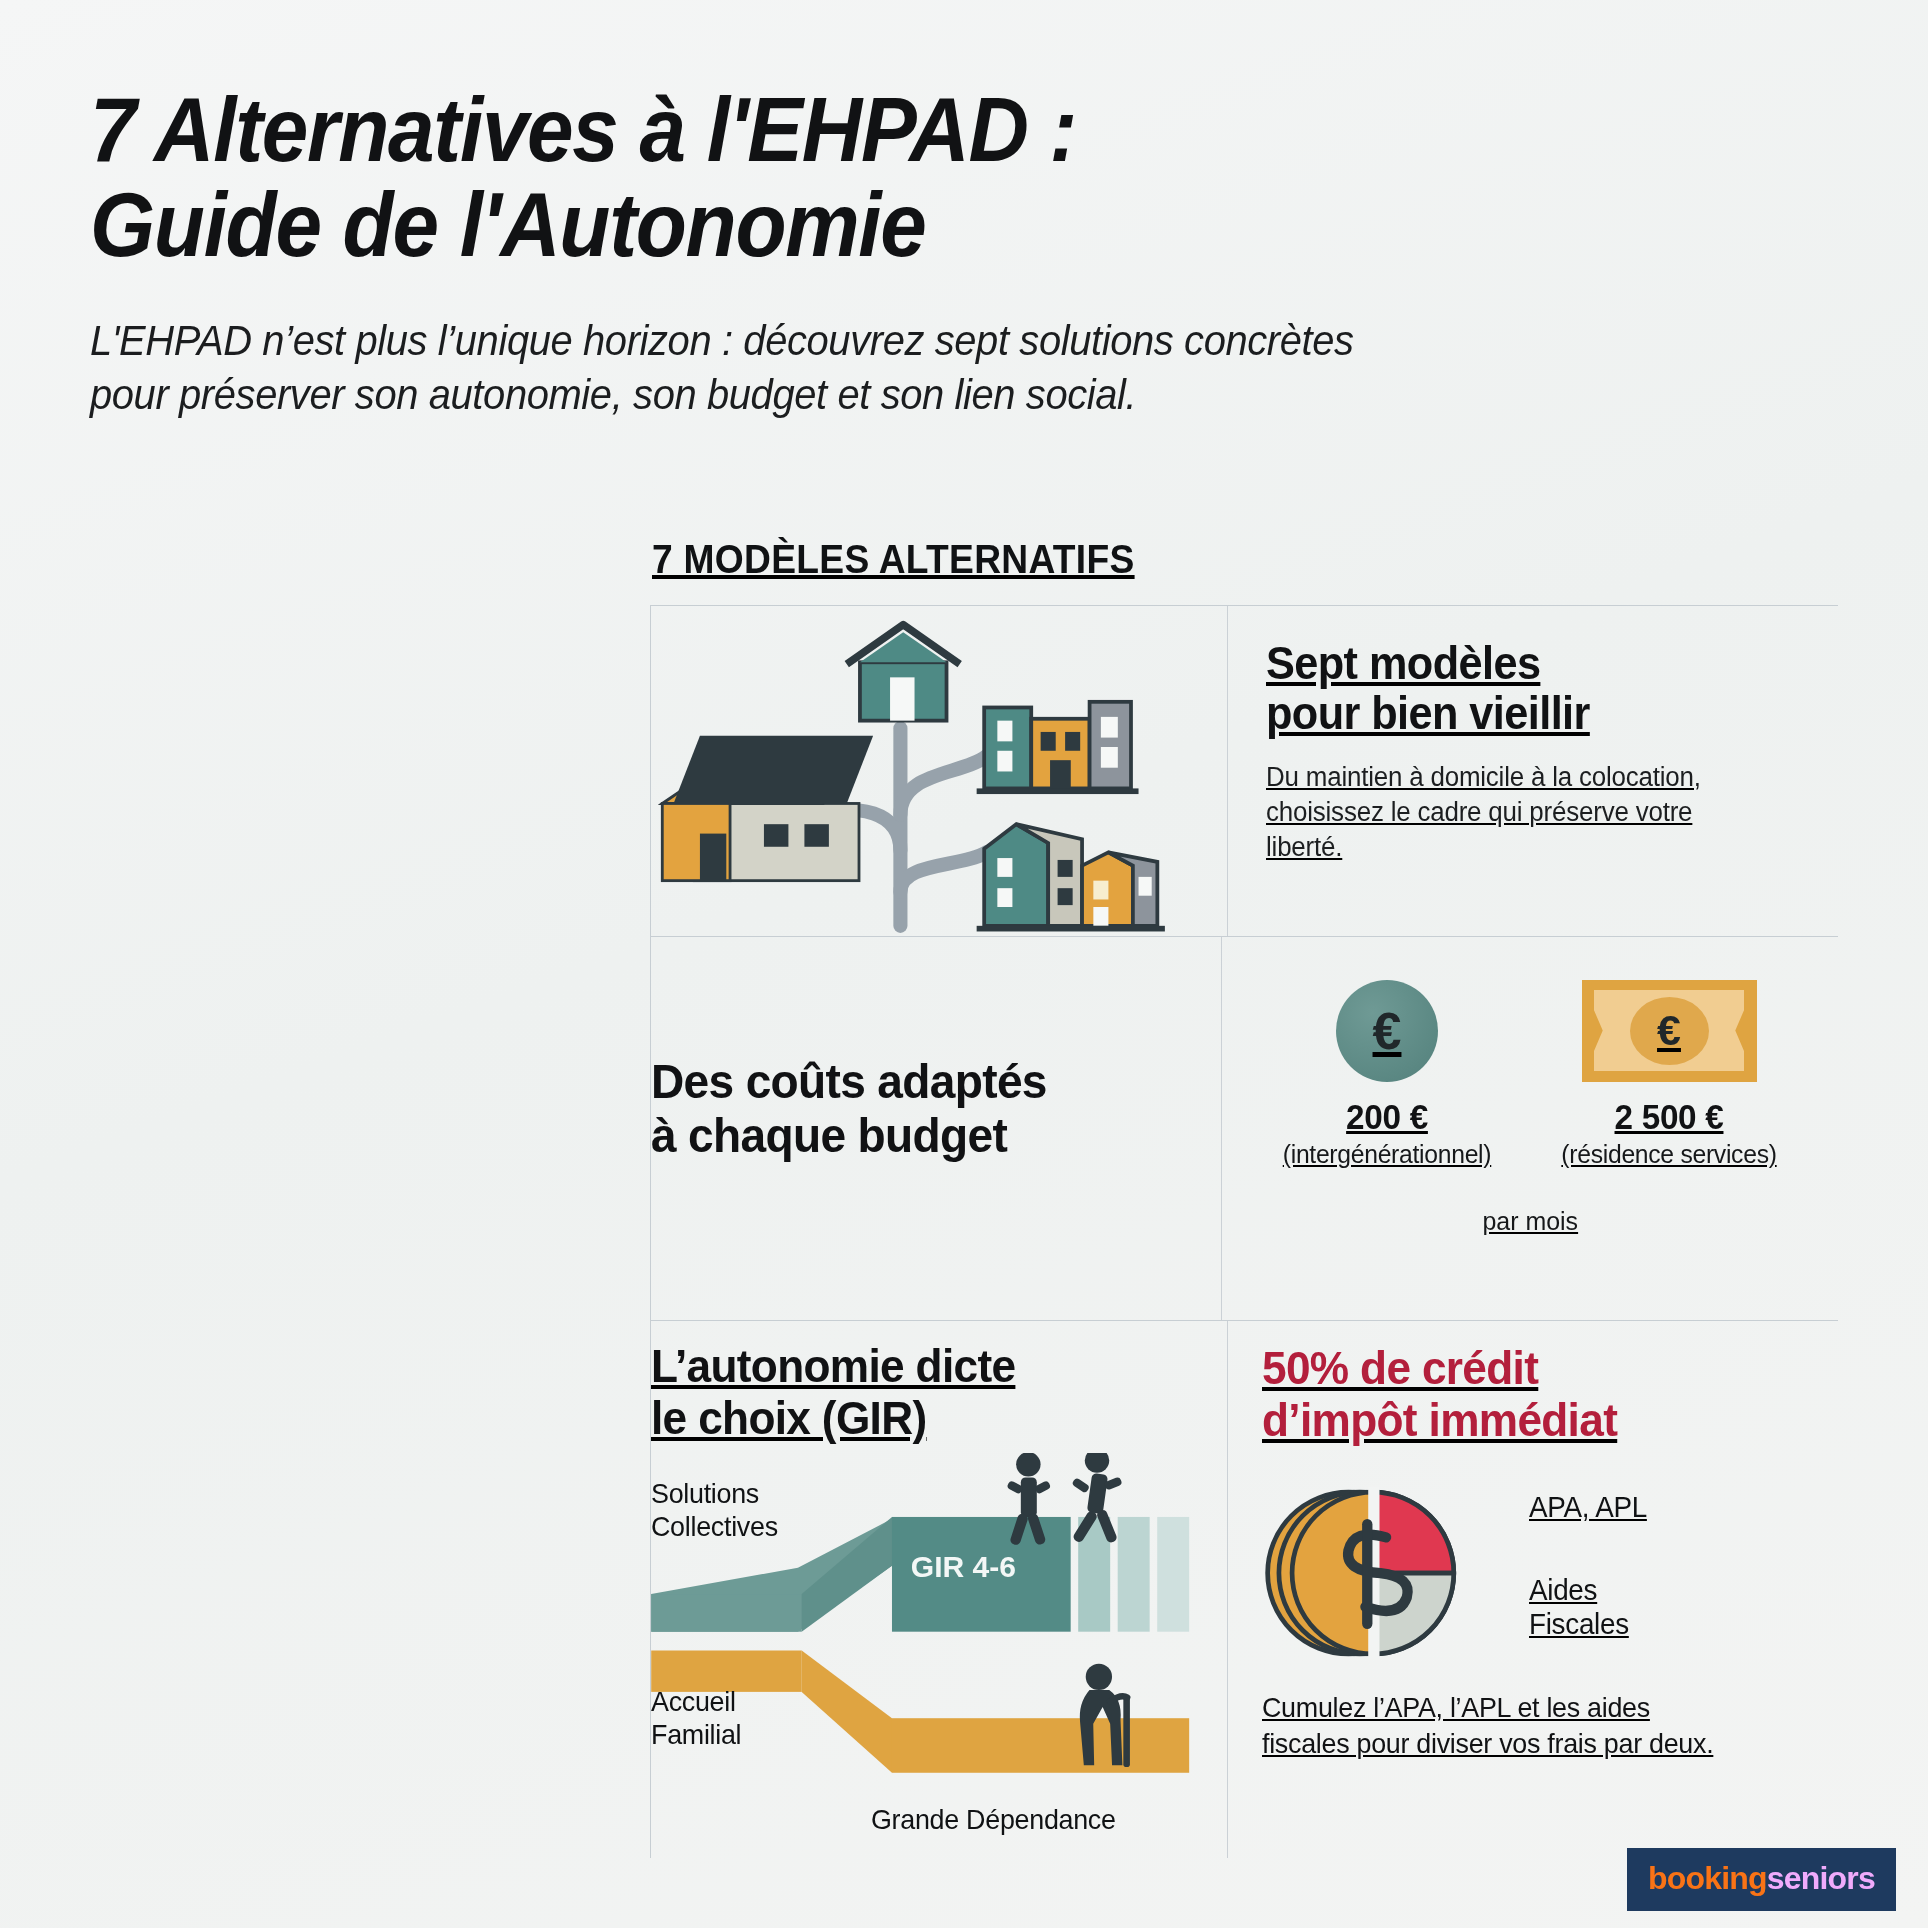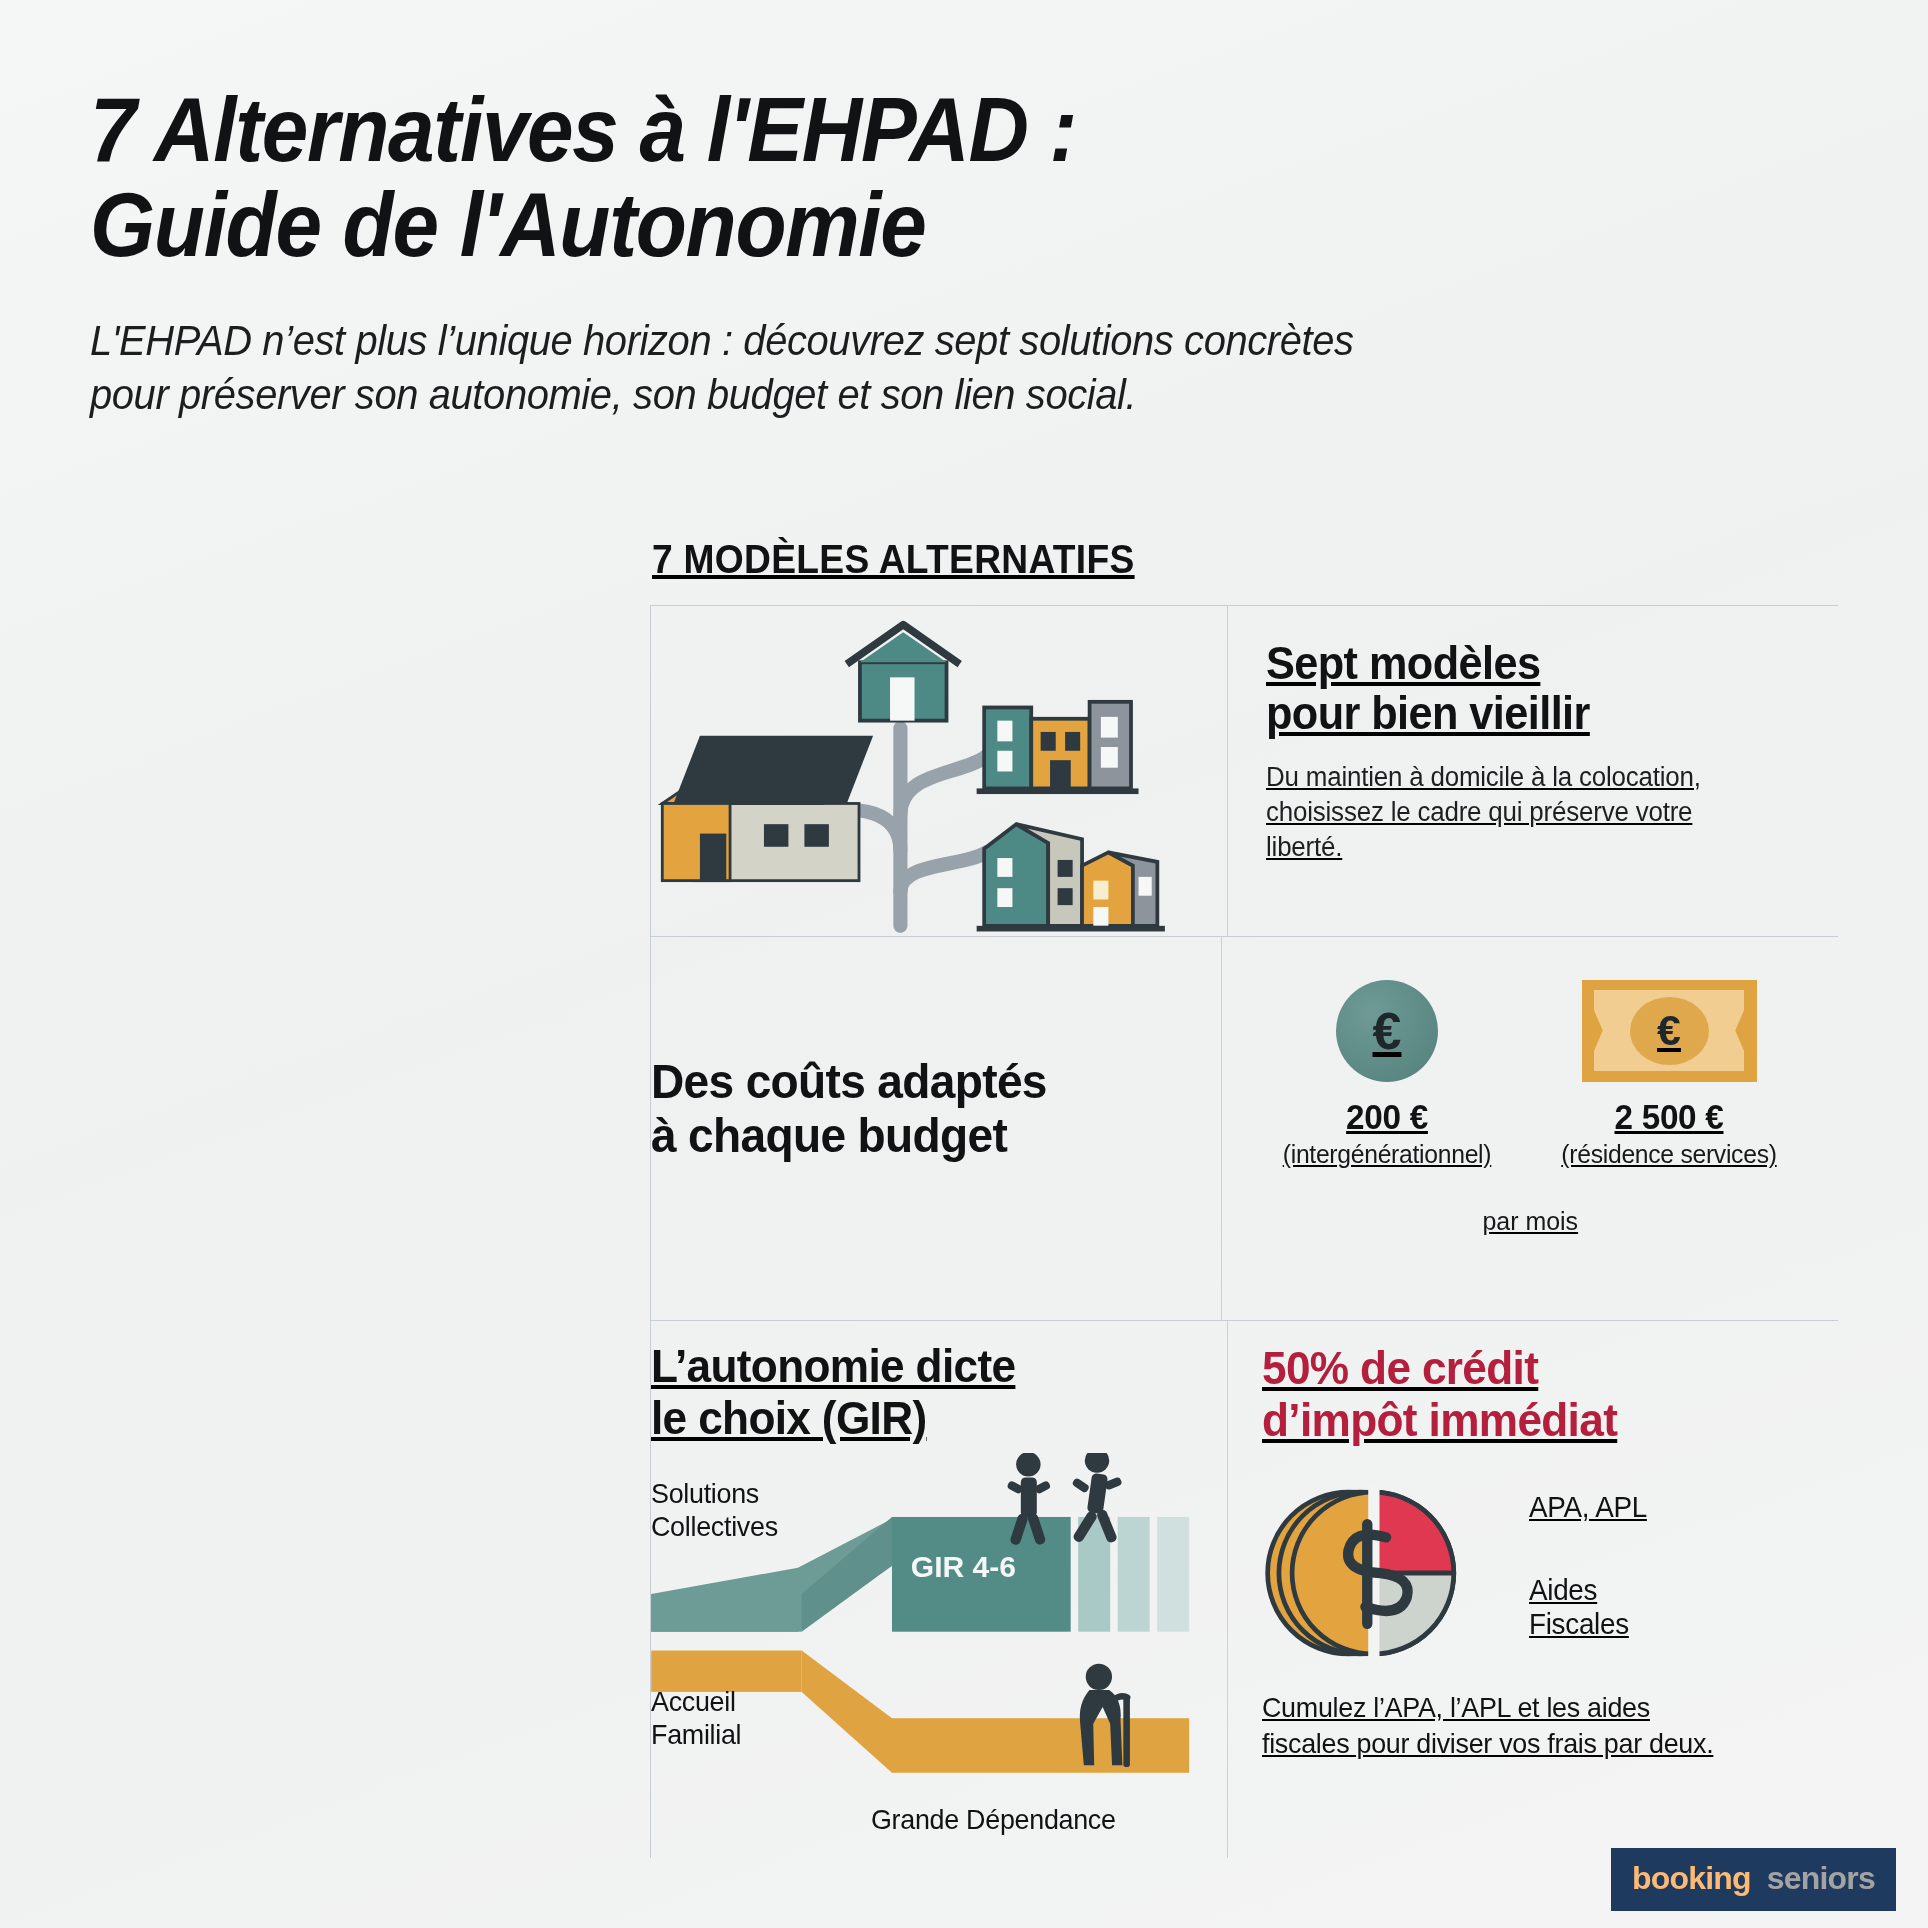--- a/index.html
+++ b/index.html
@@ -150,22 +150,22 @@
     transform-origin: left center;
   }
 
   
   .logo {
     position: absolute; right: 32px; bottom: 17px;
     background: #1e3a5f; padding: 12.2px 21px 14px 21px;
     display: flex; align-items: baseline;
   }
   .logo span { font-size: 32px; font-weight: 700; letter-spacing: -0.8px; }
-  .logo .b1 { color: #fdba74; }
-  .logo .b2 { color: #a3a3a3; padding-left: 16px; }
+  .logo .b1 { color: #f97316; }
+  .logo .b2 { color: #f0abfc; }
 </style>
 </head>
 <body>
 
 <div class="page">
 
   <div class="header">
     <div class="title">7 Alternatives à l'EHPAD :
 Guide de l'Autonomie</div>
     <div class="subtitle">L'EHPAD n’est plus l’unique horizon : découvrez sept solutions concrètes

